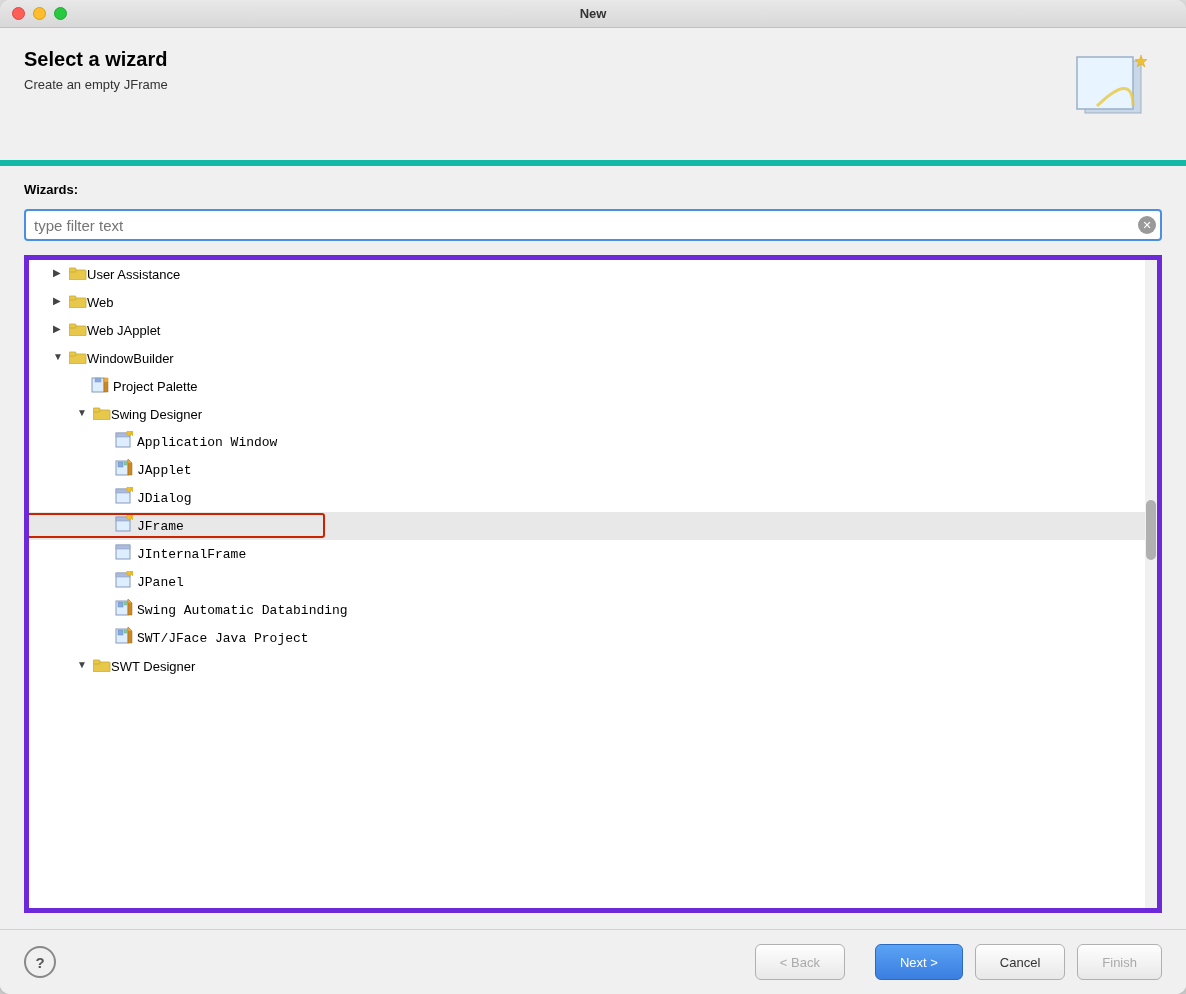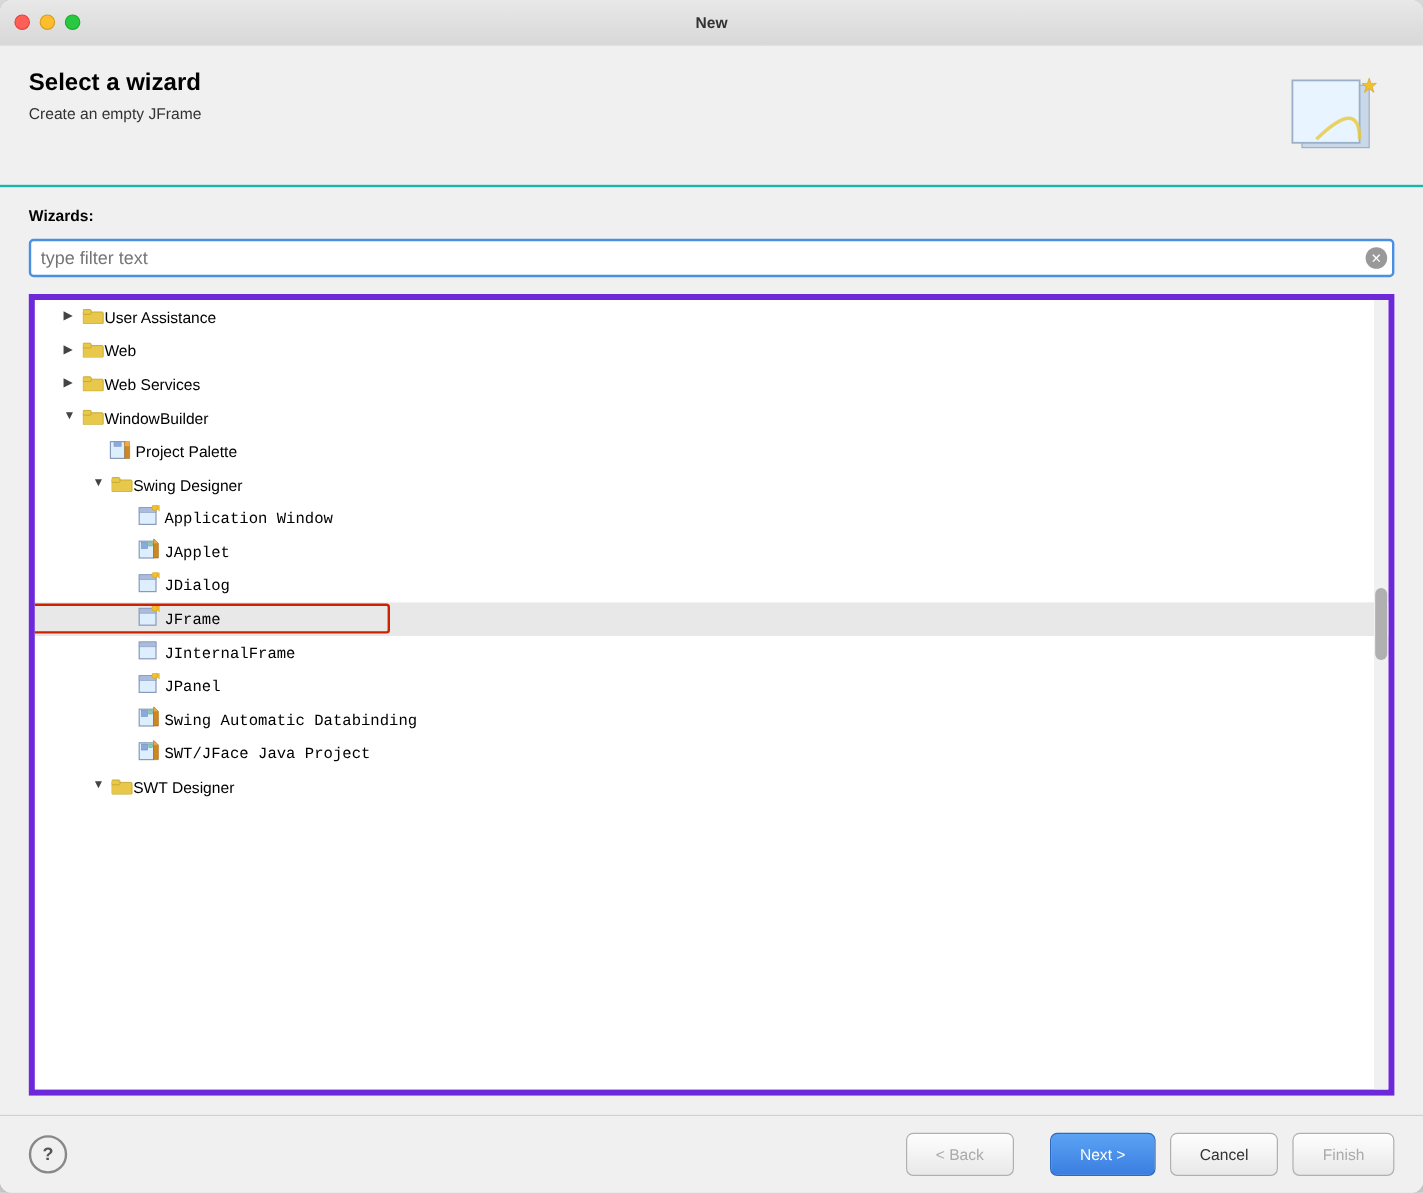--- a/index.html
+++ b/index.html
@@ -17,21 +17,21 @@
       min-height: 994px;
       background: #f0f0f0;
       border-radius: 10px;
       box-shadow: 0 10px 40px rgba(0,0,0,0.4);
       display: flex;
       flex-direction: column;
       overflow: hidden;
     }
     .titlebar {
       background: linear-gradient(to bottom, #e8e8e8, #d8d8d8);
-      height: 38px;
+      height: 28px;
       display: flex;
       align-items: center;
       padding: 0 12px;
       border-bottom: 1px solid #c0c0c0;
       border-radius: 10px 10px 0 0;
       position: relative;
     }
     .traffic-lights {
       display: flex;
       gap: 8px;
@@ -57,23 +57,23 @@
     .content {
       flex: 1;
       background: #f0f0f0;
       display: flex;
       flex-direction: column;
     }
     .header-section {
       display: flex;
       align-items: flex-start;
       justify-content: space-between;
-      padding: 20px 24px 16px 24px;
+      padding: 20px 24px 32px 24px;
       background: #f0f0f0;
-      border-bottom: 2px solid #14b8a6;
+      border-bottom: 6px solid #14b8a6;
     }
     .header-text h1 {
       font-size: 20px;
       font-weight: 700;
       color: #000;
       margin-bottom: 6px;
     }
     .header-text p {
       font-size: 13px;
       color: #333;
@@ -300,21 +300,21 @@
         </div>
 
         <div class="tree-item indent-1">
           <span class="arrow arrow-right"></span>
           <span>
             <svg width="18" height="14" viewBox="0 0 18 14">
               <rect x="0" y="4" width="17" height="10" rx="1" fill="#e8c84a" stroke="#c8a830" stroke-width="0.8"></rect>
               <rect x="0" y="2" width="7" height="4" rx="1" fill="#e8c84a" stroke="#c8a830" stroke-width="0.8"></rect>
             </svg>
           </span>
-          <span class="item-label">Web Services</span>
+          <span class="item-label">Web JApplet</span>
         </div>
 
         <div class="tree-item indent-1">
           <span class="arrow arrow-down"></span>
           <span>
             <svg width="18" height="14" viewBox="0 0 18 14">
               <rect x="0" y="4" width="17" height="10" rx="1" fill="#e8c84a" stroke="#c8a830" stroke-width="0.8"></rect>
               <rect x="0" y="2" width="7" height="4" rx="1" fill="#e8c84a" stroke="#c8a830" stroke-width="0.8"></rect>
             </svg>
           </span>

